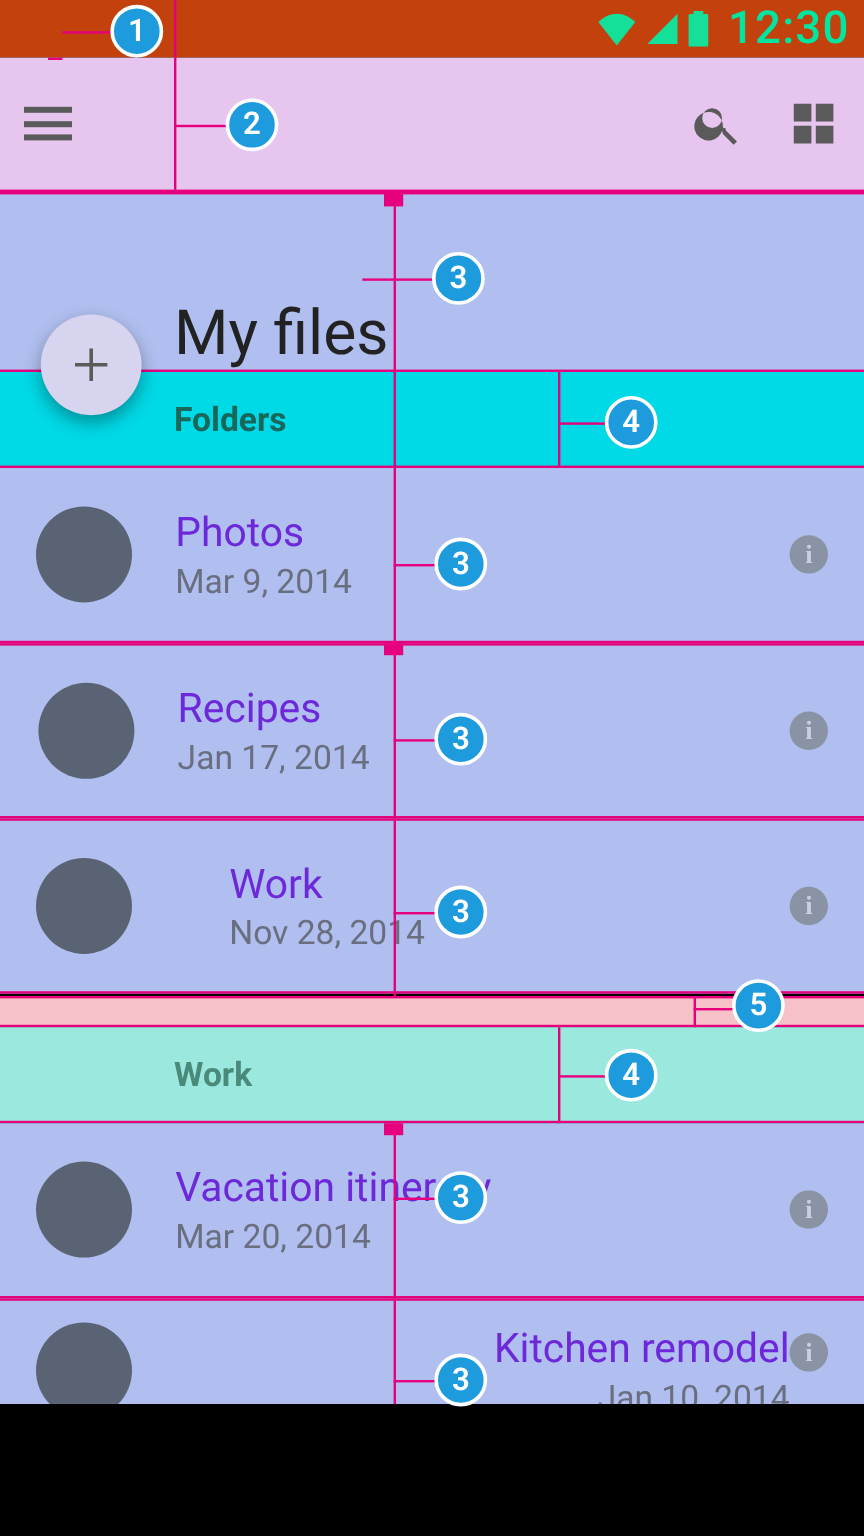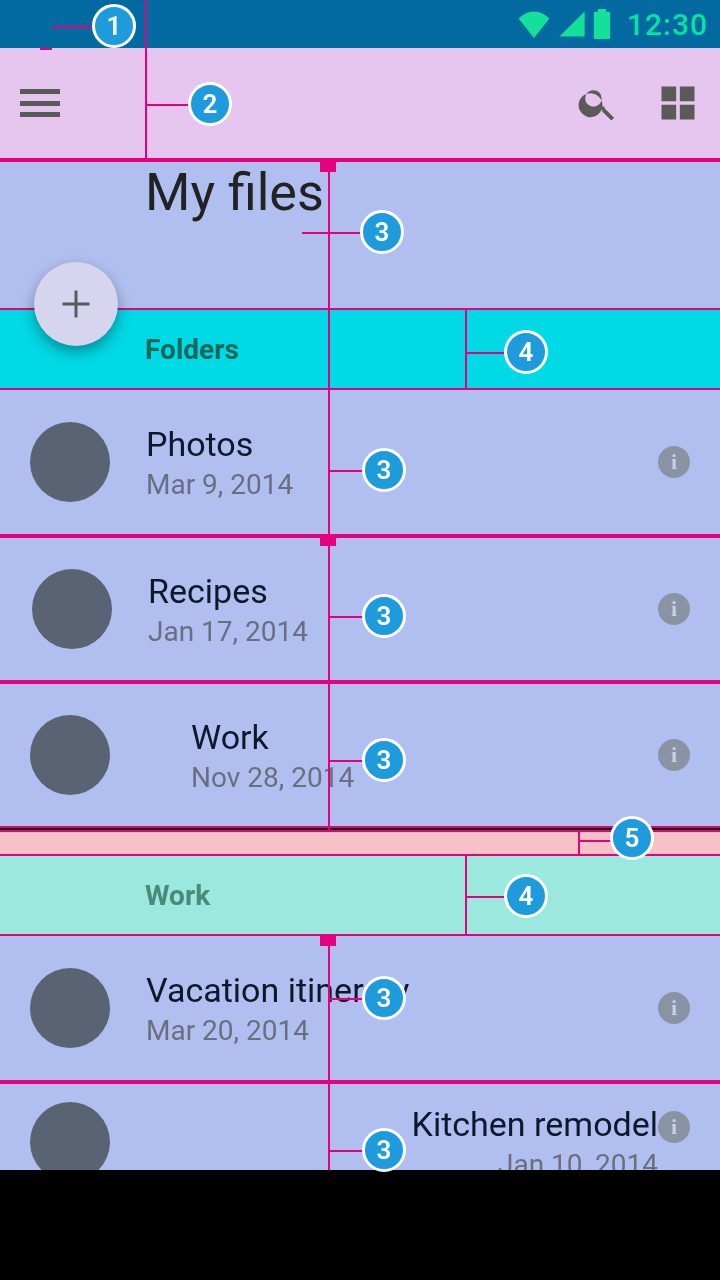--- a/index.html
+++ b/index.html
@@ -1,39 +1,39 @@
 <!DOCTYPE html>
 <html><head>
 <meta charset="utf-8">
 <style>
   * { box-sizing: border-box; margin: 0; padding: 0; }
   html, body { width: 720px; height: 1280px; overflow: hidden; font-family: Roboto, Arial, sans-serif; }
   body { background: #000; position: relative; }
 
   .status-bar {
     position: absolute; top: 0; left: 0; right: 0; height: 48px;
-    background: #0369a1; display: flex; align-items: center; justify-content: flex-end;
-    padding-right: 12px; color: #1de9b6; font-size: 30px; font-weight: 500;
+    background: #c2410c; display: flex; align-items: center; justify-content: flex-end;
+    padding-right: 12px; color: #1de9b6; font-size: 38px; font-weight: 500;
   }
   .status-icons { display: flex; align-items: center; gap: 6px; color: #00e5a0; }
   .status-time { margin-left: 10px; letter-spacing: 1px; }
 
   .app-bar {
     position: absolute; top: 48px; left: 0; right: 0; height: 112px;
     background: #e6c5ee; display: flex; align-items: center; padding: 0 20px;
     border-bottom: 2px solid #e6007e;
   }
   .hamburger { width: 40px; height: 28px; display: flex; flex-direction: column; justify-content: space-between; }
   .hamburger div { height: 5px; background: #5a5a5a; }
   .app-bar-spacer { flex: 1; }
   .search-icon, .grid-icon { width: 44px; height: 44px; margin-left: 36px; }
 
   .title-block {
     position: absolute; top: 160px; left: 0; right: 0; height: 150px;
-    background: #b0bfef; padding-left: 145px; display: flex; align-items: flex-start;
+    background: #b0bfef; padding-left: 145px; display: flex; align-items: flex-end;
     border-top: 2px solid #e6007e; border-bottom: 2px solid #e6007e;
   }
   .title-text { font-size: 52px; color: #222; }
 
   .fab {
     position: absolute; top: 262px; left: 34px; width: 84px; height: 84px;
     border-radius: 50%; background: #d7d4ef; display: flex; align-items: center; justify-content: center;
     box-shadow: 0 6px 14px rgba(0,0,0,0.35); z-index: 10;
   }
   .fab svg { width: 36px; height: 36px; }
@@ -53,21 +53,21 @@
     background: #f7c1c8; border-top: 2px solid #e6007e; border-bottom: 2px solid #e6007e;
   }
 
   .list-item {
     position: absolute; left: 0; right: 0; height: 146px;
     background: #b0bfef; border-bottom: 2px solid #e6007e;
     display: flex; align-items: center; padding-left: 30px; padding-right: 30px;
   }
   .avatar { width: 80px; height: 80px; border-radius: 50%; background: #5a6373; flex-shrink: 0; }
   .item-text { margin-left: 36px; flex: 1; }
-  .item-title { font-size: 34px; color: #0f172a; }
+  .item-title { font-size: 34px; color: #6d28d9; }
   .item-sub { font-size: 28px; color: #6a6f80; margin-top: 4px; }
   .info-icon { width: 32px; height: 32px; border-radius: 50%; background: #8a93a3; color: #c9cfe6; display: flex; align-items: center; justify-content: center; font-size: 22px; font-weight: 700; font-family: Georgia, serif; }
 
   .item-0 { top: 390px; }
   .item-1 { top: 536px; border-top: 2px solid #e6007e; padding-left: 32px; }
   .item-2 { top: 682px; border-top: 2px solid #e6007e; gap: 45px; }
   .item-3 { top: 936px; }
   .item-4 { top: 1082px; border-top: 2px solid #e6007e; height: 88px; border-bottom: none; }
   .item-4 .avatar { margin-top: 30px; }
   .item-4 .item-text { margin-top: 30px; text-align: right; }

